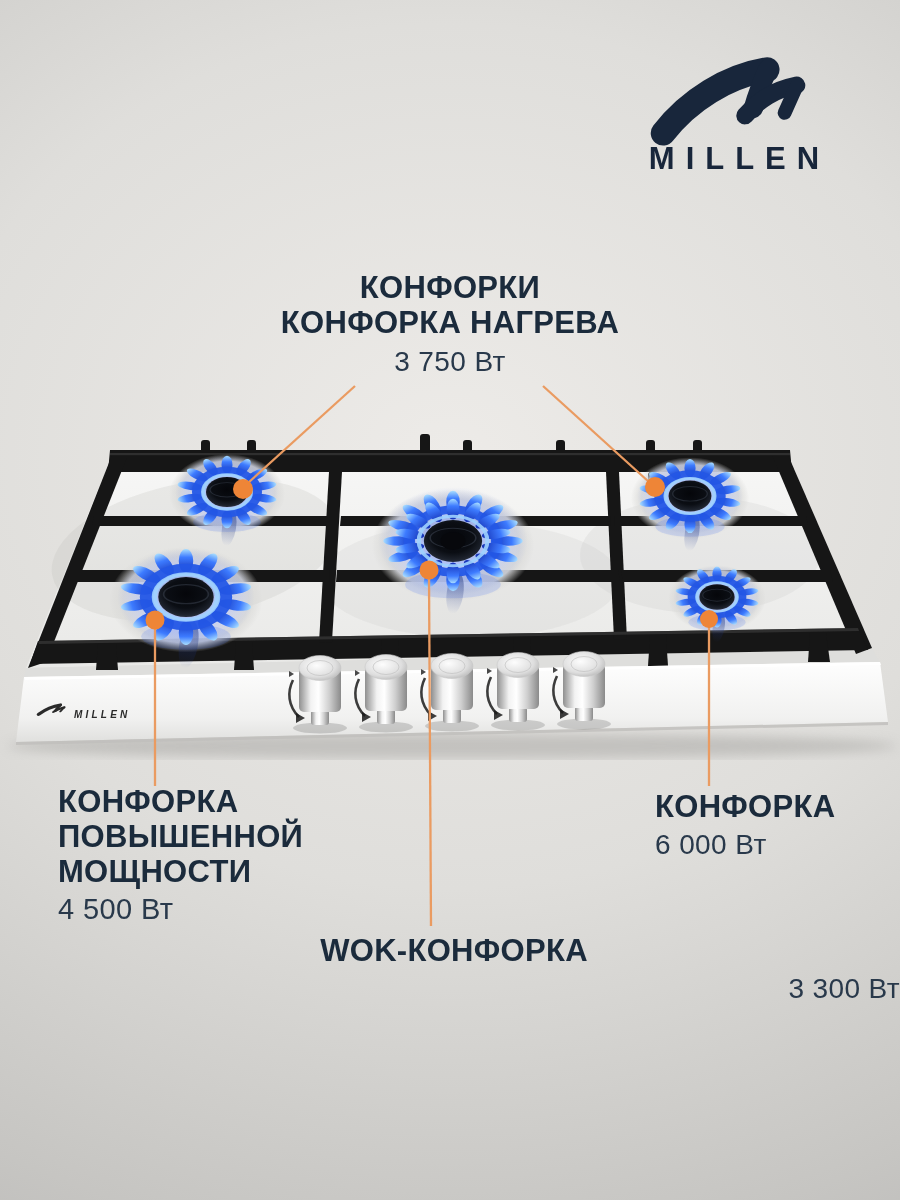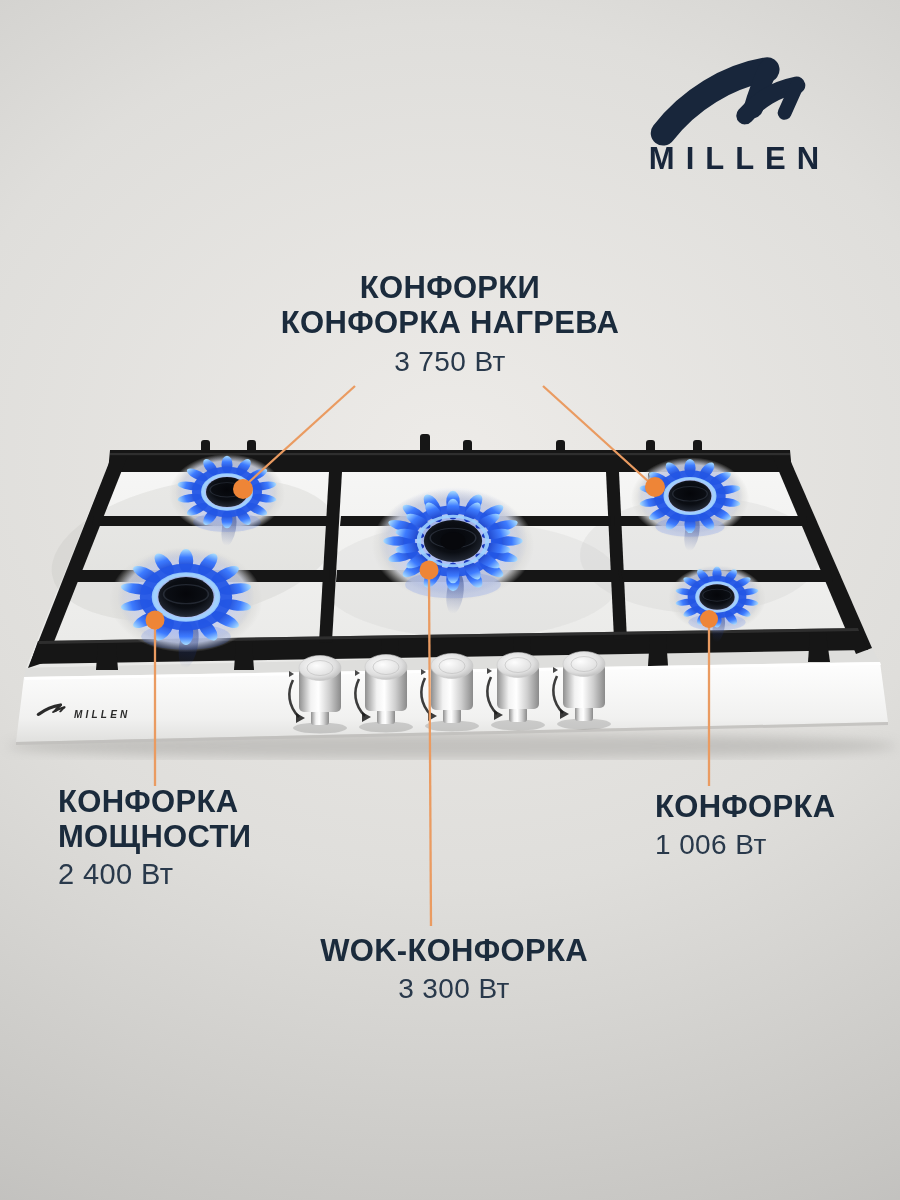--- a/index.html
+++ b/index.html
@@ -19,21 +19,21 @@
     color:#18263B;box-sizing:border-box;
   }
   
   .callout-title{font-size:31px;font-weight:700;letter-spacing:.3px;color:#1B2B3C;line-height:35px;}
   .power{font-size:28px;font-weight:400;letter-spacing:.4px;color:#29394B;line-height:33px;}
   .label-top{left:0;right:0;top:262px;text-align:center;margin-top:8px;}
   .label-top .power{margin-top:5px;}
   .label-left{left:58px;top:784px;text-align:left;}
   .label-left .power{margin-top:4px;font-size:29px;}
   .label-wok{left:0;right:0;top:933px;text-align:center;padding-left:8px;}
-  .label-wok .power{margin-top:4px;}
+  .label-wok .power{margin-top:4px;text-align:right;}
   .label-right{left:655px;top:789px;text-align:left;}
   .label-right .power{margin-top:4px;}
   
   .hob{left:0;top:430px;width:900px;height:330px;}
   .overlay{left:0;top:0;width:900px;height:1200px;pointer-events:none;}
   .panel-logo-text{font-family:"Liberation Sans","DejaVu Sans",sans-serif;}
 </style>
 </head>
 <body>
 
@@ -276,32 +276,33 @@
   <div class="abs brand-word">MILLEN</div>
 
   <div class="abs label-top">
     <div class="callout-title">КОНФОРКИ</div>
     <div class="callout-title">КОНФОРКА НАГРЕВА</div>
     <div class="power">3 750 Вт</div>
   </div>
 
   <div class="abs label-left">
     <div class="callout-title">КОНФОРКА</div>
+    <div class="callout-title">ПОВЫШЕННОЙ</div>
     <div class="callout-title">МОЩНОСТИ</div>
-    <div class="power">2 400 Вт</div>
+    <div class="power">4 500 Вт</div>
   </div>
 
   <div class="abs label-wok">
     <div class="callout-title">WOK-КОНФОРКА</div>
     <div class="power">3 300 Вт</div>
   </div>
 
   <div class="abs label-right">
     <div class="callout-title">КОНФОРКА</div>
-    <div class="power">1 006 Вт</div>
+    <div class="power">6 000 Вт</div>
   </div>
 
   <svg class="abs overlay" viewBox="0 0 900 1200">
     <g stroke="#EA9B61" stroke-width="2.3">
       <line x1="355" y1="386" x2="248" y2="483"></line>
       <line x1="543" y1="386" x2="649" y2="482"></line>
       <line x1="155" y1="628" x2="155" y2="786"></line>
       <line x1="429" y1="577" x2="431" y2="926"></line>
       <line x1="709" y1="626" x2="709" y2="786"></line>
     </g>

